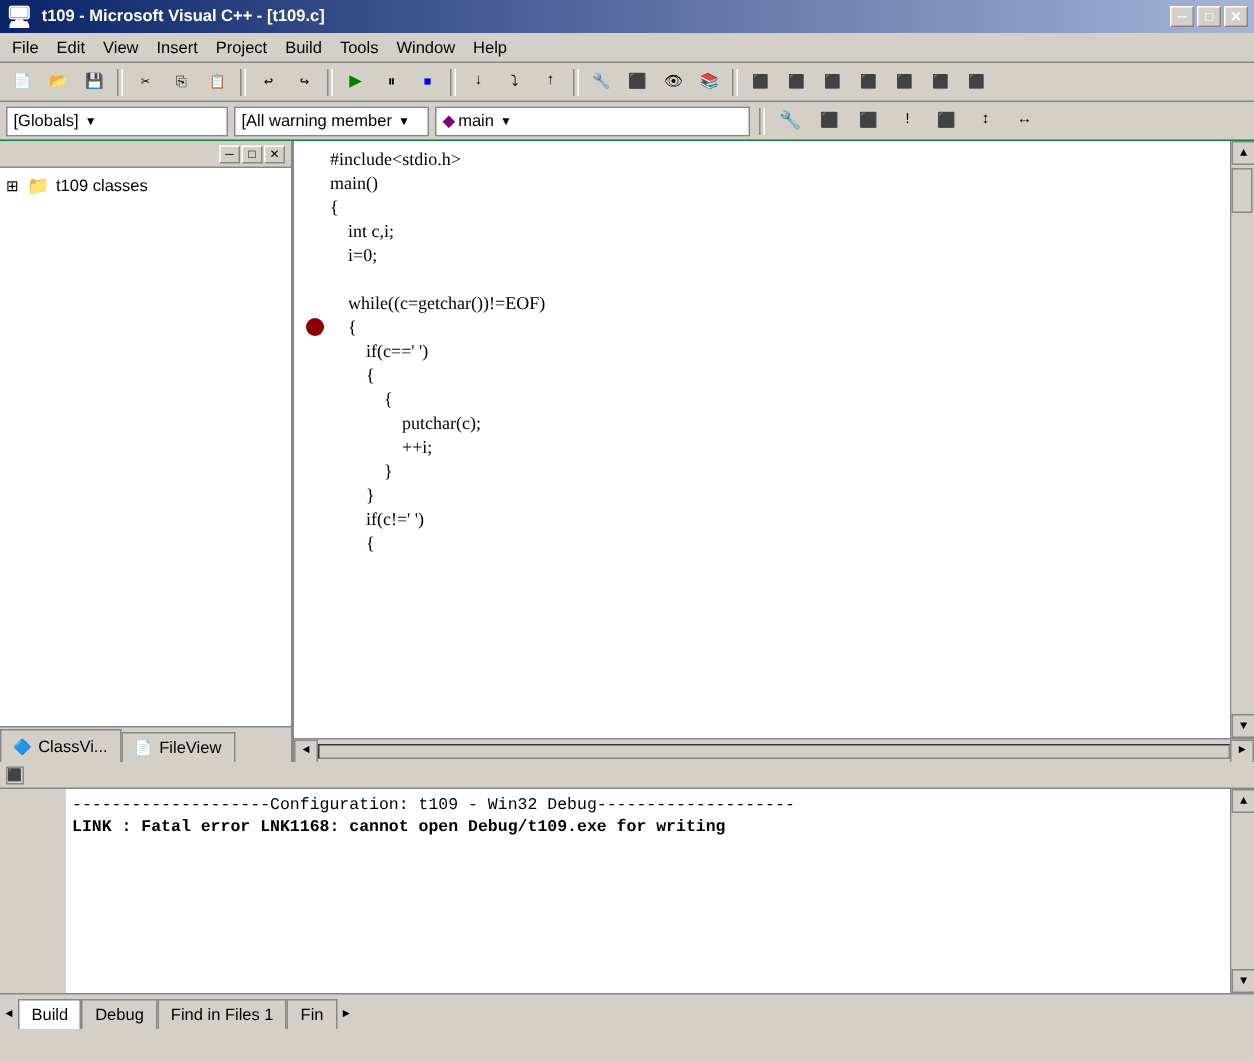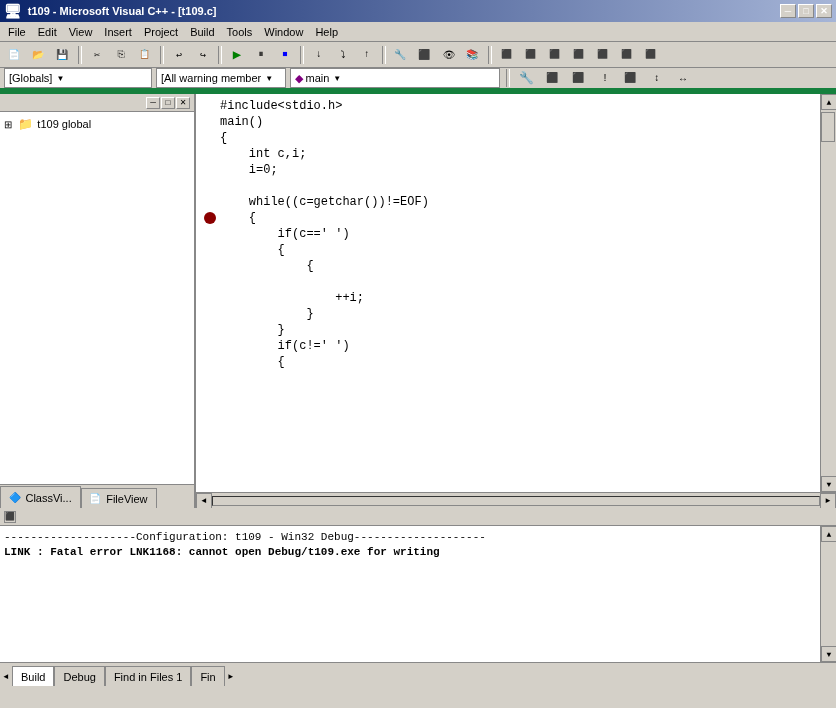--- a/index.html
+++ b/index.html
@@ -31,21 +31,21 @@
     #class-panel-title-btns { display: flex; gap: 1px; }
     .panel-btn { width: 14px; height: 12px; background: #d4d0c8; border: 1px solid #888; display: flex; align-items: center; justify-content: center; font-size: 8px; cursor: pointer; border-top-color: #fff; border-left-color: #fff; }
     #class-tree { flex: 1; background: white; padding: 4px; overflow: auto; }
     .tree-item { display: flex; align-items: center; gap: 4px; padding: 1px 0; font-family: Arial, sans-serif; font-size: 11px; cursor: pointer; }
     #class-tabs { height: 24px; display: flex; align-items: flex-end; background: #d4d0c8; border-top: 1px solid #888; }
     .class-tab { height: 20px; padding: 0 8px; background: #d4d0c8; border: 1px solid #888; border-bottom: none; display: flex; align-items: center; gap: 4px; font-family: Arial, sans-serif; font-size: 11px; cursor: pointer; }
     .class-tab.active { background: #d4d0c8; height: 22px; }
 
     
     #editor { flex: 1; background: white; overflow: hidden; position: relative; display: flex; flex-direction: column; }
-    #editor-content { flex: 1; overflow: auto; padding: 4px 8px; font-family: Liberation Mono, monospace; font-size: 12px; line-height: 16px; position: relative; }
+    #editor-content { flex: 1; overflow: auto; padding: 4px 8px; font-family: Liberation Serif, serif; font-size: 12px; line-height: 16px; position: relative; }
     .code-line { display: flex; align-items: center; min-height: 16px; white-space: pre; }
     .breakpoint { width: 12px; height: 12px; border-radius: 50%; background: #8b0000; margin-right: 4px; flex-shrink: 0; }
     .no-bp { width: 12px; height: 12px; margin-right: 4px; flex-shrink: 0; }
     #editor-hscroll { height: 16px; background: #d4d0c8; border-top: 1px solid #888; display: flex; align-items: center; }
     .scroll-btn { width: 16px; height: 16px; background: #d4d0c8; border: 1px solid #888; display: flex; align-items: center; justify-content: center; font-size: 8px; cursor: pointer; }
     .scroll-track { flex: 1; height: 10px; background: #d4d0c8; border: 1px inset #888; }
 
     
     #editor-vscroll { width: 16px; background: #d4d0c8; border-left: 1px solid #888; display: flex; flex-direction: column; }
     .vscroll-btn { width: 16px; height: 16px; background: #d4d0c8; border: 1px solid #888; display: flex; align-items: center; justify-content: center; font-size: 8px; cursor: pointer; }
@@ -55,26 +55,26 @@
     #editor-wrapper { display: flex; flex: 1; overflow: hidden; }
     #output-title { background: #d4d0c8; height: 18px; border-bottom: 1px solid #888; display: flex; align-items: center; padding: 0 4px; font-family: Arial, sans-serif; font-size: 11px; }
     #output-title-icon { width: 12px; height: 12px; background: #d4d0c8; border: 1px solid #888; display: flex; align-items: center; justify-content: center; font-size: 8px; margin-right: 4px; }
     #output-content { flex: 1; overflow: auto; padding: 4px; font-family: 'Courier New', monospace; font-size: 11px; background: white; }
     #output-tabs { height: 24px; display: flex; align-items: flex-end; background: #d4d0c8; border-top: 1px solid #888; }
     .output-tab { height: 20px; padding: 0 8px; background: #d4d0c8; border: 1px solid #888; border-bottom: none; display: flex; align-items: center; font-family: Arial, sans-serif; font-size: 11px; cursor: pointer; }
     .output-tab.active { background: white; }
     .output-tab-arrow { width: 12px; height: 20px; display: flex; align-items: center; justify-content: center; font-size: 8px; cursor: pointer; }
 
     
-    #toolbar2 { background: #d4d0c8; height: 26px; display: flex; align-items: center; padding: 2px 4px; gap: 4px; border-bottom: 6px solid #15803d; }
+    #toolbar2 { background: #d4d0c8; height: 26px; display: flex; align-items: center; padding: 2px 4px; gap: 4px; border-bottom: 1px solid #15803d; }
     .output-line { margin: 0; padding: 0; line-height: 15px; }
 
     
     #output-wrapper { display: flex; flex-direction: column; height: 178px; }
-    #output-inner { display: flex; flex: 1; overflow: hidden; }
+    #output-inner { display: flex; flex: 1; overflow: hidden; margin-left: 44px; }
     #output-vscroll { width: 16px; background: #d4d0c8; border-left: 1px solid #888; display: flex; flex-direction: column; }
 
     #main-container { display: flex; flex-direction: column; height: calc(708px - 22px - 20px - 26px - 26px); }
   </style>
 </head>
 <body>
 
 <div id="title-bar">
   <div id="title-bar-text">
     <span style="font-size:14px;">🖥</span>
@@ -167,21 +167,21 @@
         <div id="class-panel-title-btns">
           <div class="panel-btn">─</div>
           <div class="panel-btn">□</div>
           <div class="panel-btn">✕</div>
         </div>
       </div>
       <div id="class-tree">
         <div class="tree-item">
           <span style="font-size:10px; margin-right:2px;">⊞</span>
           <span style="font-size:12px;">📁</span>
-          <span>t109 global</span>
+          <span>t109 classes</span>
         </div>
       </div>
       <div id="class-tabs">
         <div class="class-tab active">
           <span style="font-size:10px;">🔷</span>
           <span>ClassVi...</span>
         </div>
         <div class="class-tab">
           <span style="font-size:10px;">📄</span>
           <span>FileView</span>
@@ -197,21 +197,21 @@
             <div class="code-line"><span class="no-bp"></span><span>main()</span></div>
             <div class="code-line"><span class="no-bp"></span><span>{</span></div>
             <div class="code-line"><span class="no-bp"></span><span>    int c,i;</span></div>
             <div class="code-line"><span class="no-bp"></span><span>    i=0;</span></div>
             <div class="code-line"><span class="no-bp"></span><span></span></div>
             <div class="code-line"><span class="no-bp"></span><span>    while((c=getchar())!=EOF)</span></div>
             <div class="code-line"><span class="breakpoint"></span><span>    {</span></div>
             <div class="code-line"><span class="no-bp"></span><span>        if(c==' ')</span></div>
             <div class="code-line"><span class="no-bp"></span><span>        {</span></div>
             <div class="code-line"><span class="no-bp"></span><span>            {</span></div>
-            <div class="code-line"><span class="no-bp"></span></div>
+            <div class="code-line"><span class="no-bp"></span><span>                putchar(c);</span></div>
             <div class="code-line"><span class="no-bp"></span><span>                ++i;</span></div>
             <div class="code-line"><span class="no-bp"></span><span>            }</span></div>
             <div class="code-line"><span class="no-bp"></span><span>        }</span></div>
             <div class="code-line"><span class="no-bp"></span><span>        if(c!=' ')</span></div>
             <div class="code-line"><span class="no-bp"></span><span>        {</span></div>
           </div>
         <div id="editor-vscroll">
           <div class="vscroll-btn">▲</div>
           <div class="vscroll-track" style="position:relative;">
             <div style="width:14px; height:30px; background:#d4d0c8; border:1px solid #888; position:absolute; top:2px;"></div>

